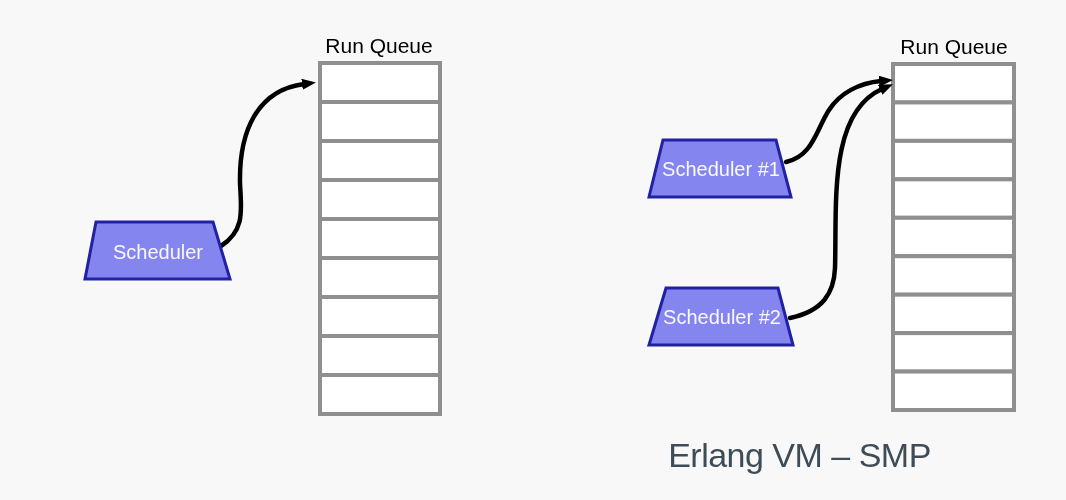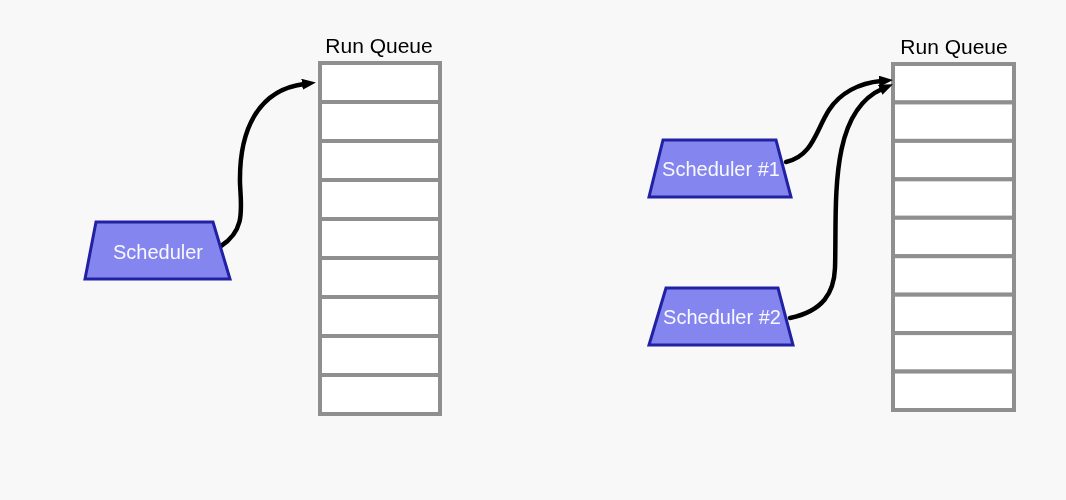--- a/index.html
+++ b/index.html
@@ -98,15 +98,16 @@
       <g>
         <polygon class="trap" points="130,140 243,140 258,197 116,197"></polygon>
         <text class="trap-label" x="188" y="176">Scheduler #1</text>
       </g>
 
       <g>
         <polygon class="trap" points="133,288 245,288 260,345 116,345"></polygon>
         <text class="trap-label" x="189" y="324">Scheduler #2</text>
       </g>
     </svg>
+    <div class="caption">Erlang VM – SMP</div>
   </section>
 
 </div>
 
 </body></html>

